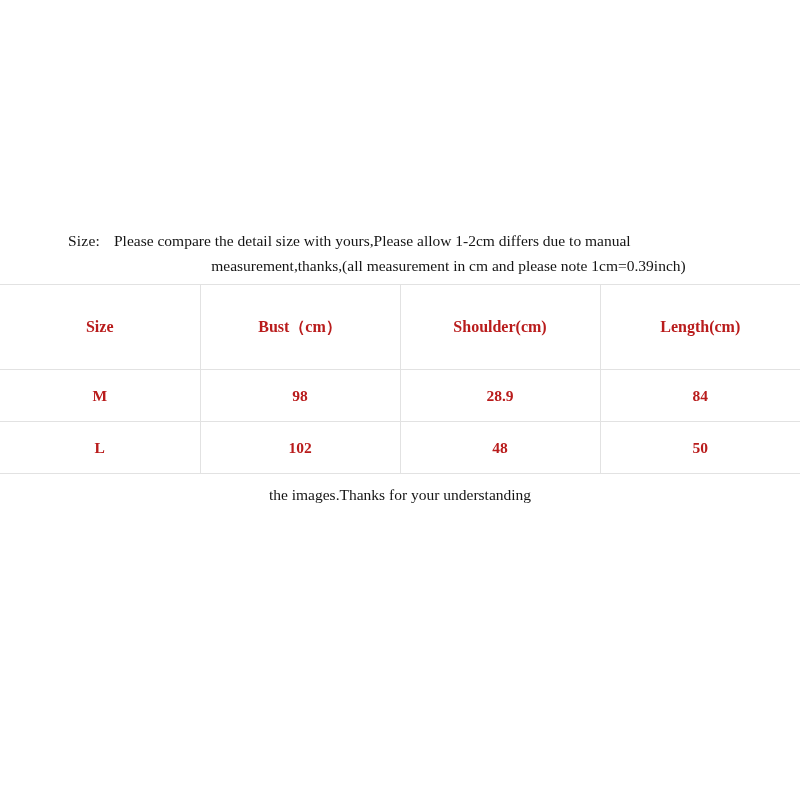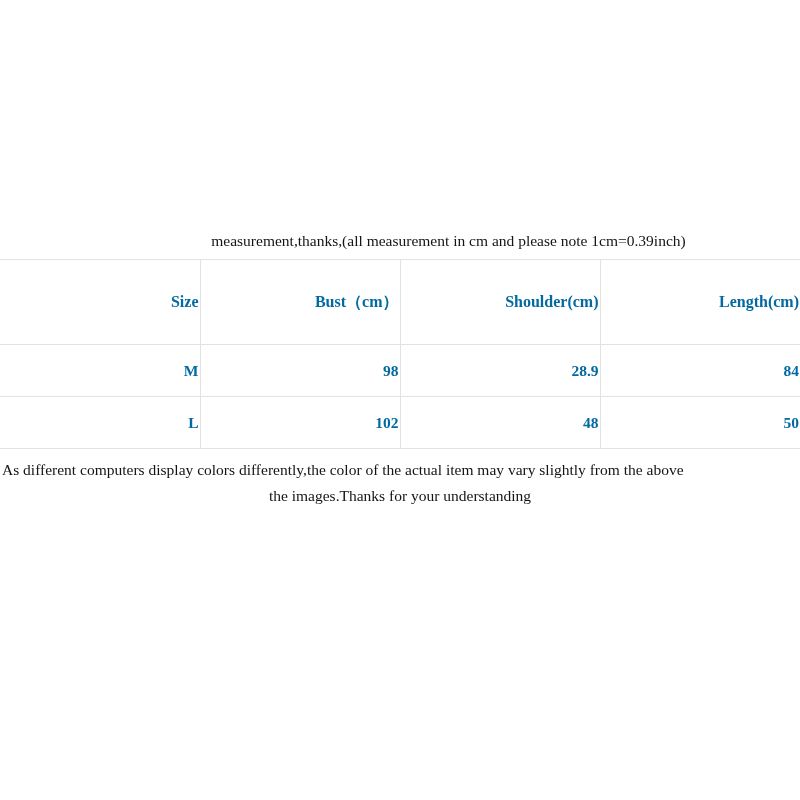--- a/index.html
+++ b/index.html
@@ -48,24 +48,24 @@
     width: 14px;
   }
   table.size-table {
     border-collapse: collapse;
     width: 800px;
     table-layout: fixed;
   }
   table.size-table th,
   table.size-table td {
     border: 1px solid #e2e2e2;
-    text-align: right;
+    text-align: center;
     font-weight: bold;
     font-size: 15.5px;
-    color: #0369a1;
+    color: #b91c1c;
   }
   table.size-table thead th {
     height: 82px;
     font-size: 16px;
   }
   table.size-table tbody td {
     height: 49px;
   }
   table.size-table th:first-child,
   table.size-table td:first-child {
@@ -101,20 +101,23 @@
     text-align: center;
   }
 </style>
 </head>
 <body>
 
 <div class="page">
   <div class="sizechart">
 
     <div class="intro">
+      <div class="line1">
+        <span class="lbl">Size:</span><span class="gap"></span><span>Please compare the detail size with yours,Please allow 1-2cm differs due to manual</span>
+      </div>
       <div class="line2">
         <span>measurement,thanks,(all measurement in cm and please note 1cm=0.39inch)</span>
       </div>
     </div>
 
     <table class="size-table">
       <colgroup>
         <col class="c1">
           <col class="c2">
           <col class="c3">
@@ -138,18 +141,17 @@
         <tr>
           <td>L</td>
           <td>102</td>
           <td>48</td>
           <td>50</td>
         </tr>
       </tbody>
     </table>
 
     <div class="disclaimer">
-      <div class="d1">As different computers display colors differently,the color of the actual item may vary slightly from the above</div>
       <div class="d2">the images.Thanks for your understanding</div>
     </div>
 
   </div>
 </div>
 
 </body></html>

